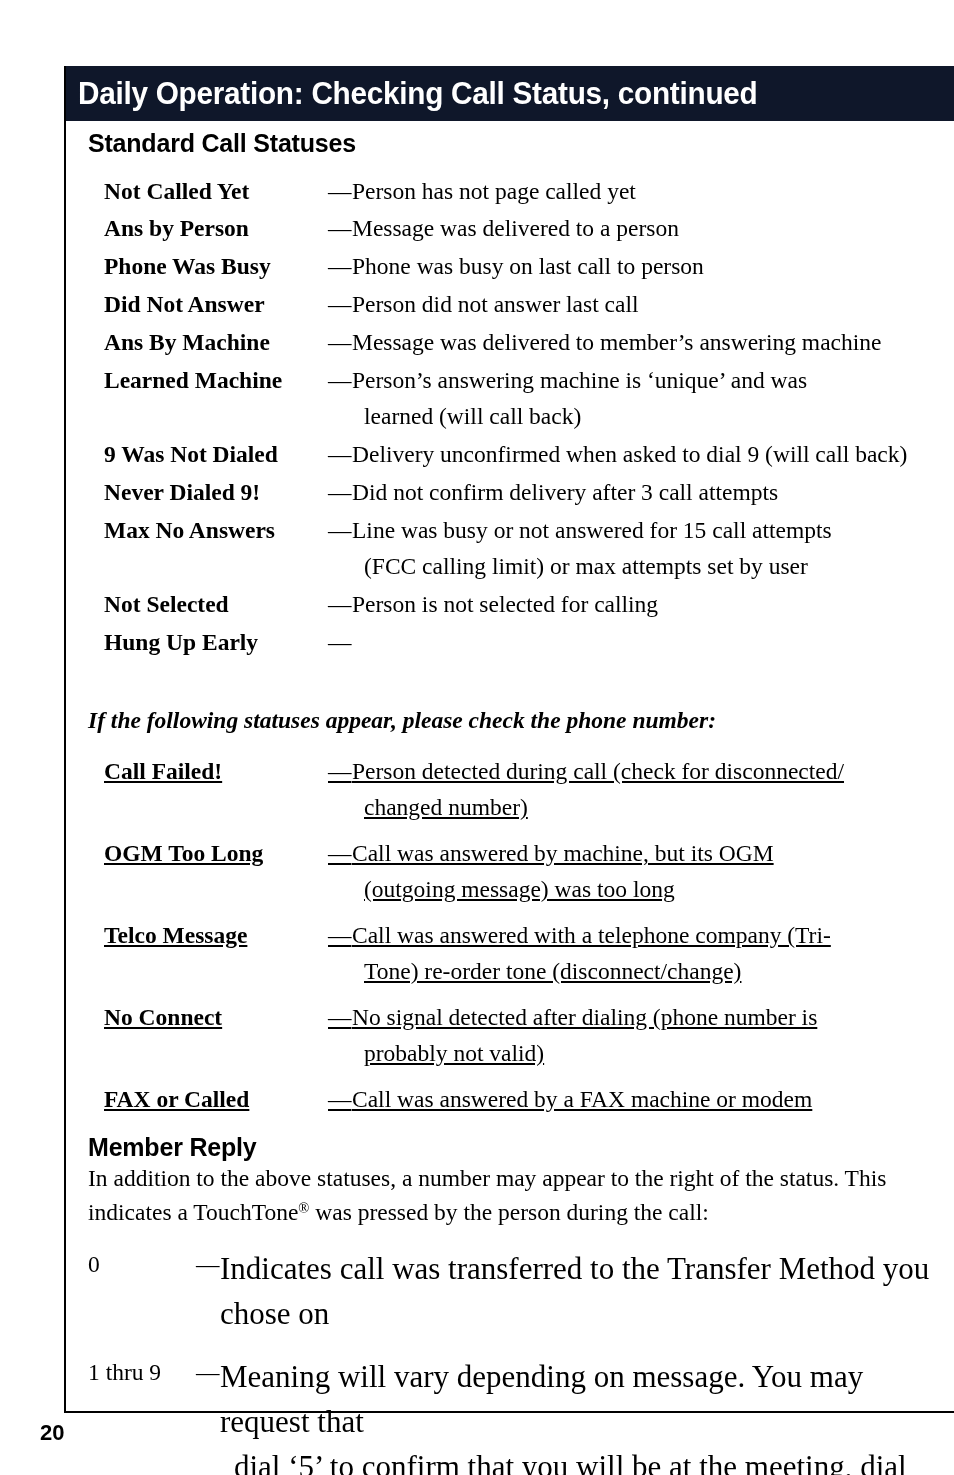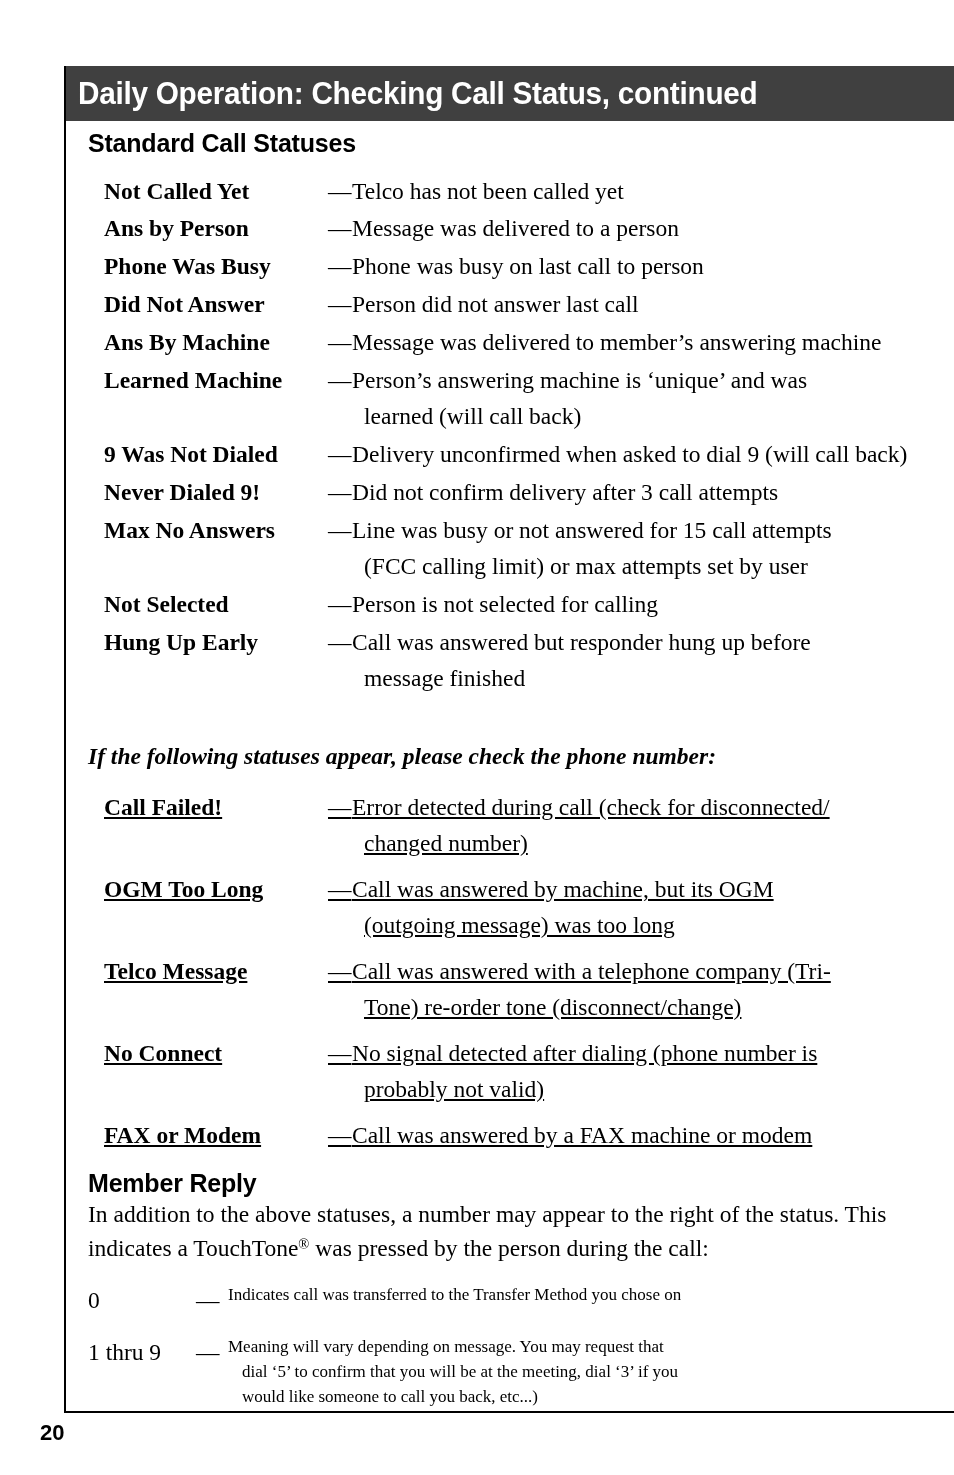--- a/index.html
+++ b/index.html
@@ -40,21 +40,21 @@
     background: #000;
   }
 
   
   .title-bar {
     position: absolute;
     left: 66px;
     top: 66px;
     width: 888px;
     height: 55px;
-    background: #404040;
+    background: #0f172a;
     overflow: hidden;
   }
   .title-text {
     position: absolute;
     left: 12px;
     top: 50%;
     transform: translateY(-52%);
     color: #ffffff;
     font-family: "Liberation Sans Narrow", "Liberation Sans", sans-serif;
     font-weight: bold;
@@ -154,24 +154,23 @@
     white-space: nowrap;
   }
   .key-row .dash {
     width: 24px;
     flex: 0 0 24px;
     font-size: 23.5px;
     line-height: 1.45;
   }
   .key-row .desc {
     flex: 1 1 auto;
-    font-size: 17px;
+    font-size: 31px;
     line-height: 1.45;
     width: 724px;
-    margin-left: 8px;
   }
   .key-row .desc .cont {
     display: block;
     padding-left: 14px;
   }
 
   
   .page-number {
     position: absolute;
     left: 40px;
@@ -195,21 +194,21 @@
 
   <div class="content">
 
     <h2 class="section-heading heading-standard">Standard Call Statuses</h2>
 
     <div class="def-list group-standard">
 
       <div class="def-row">
         <span class="term">Not Called Yet</span>
         <span class="dash">—</span>
-        <span class="desc">Telco has not been called yet</span>
+        <span class="desc">Person has not page called yet</span>
       </div>
 
       <div class="def-row">
         <span class="term">Ans by Person</span>
         <span class="dash">—</span>
         <span class="desc">Message was delivered to a person</span>
       </div>
 
       <div class="def-row">
         <span class="term">Phone Was Busy</span>
@@ -255,33 +254,32 @@
 
       <div class="def-row">
         <span class="term">Not Selected</span>
         <span class="dash">—</span>
         <span class="desc">Person is not selected for calling</span>
       </div>
 
       <div class="def-row">
         <span class="term">Hung Up Early</span>
         <span class="dash">—</span>
-        <span class="desc"><span>Call was answered but responder hung up before</span><span class="cont">message finished</span></span>
       </div>
 
     </div>
 
     <div class="subheading-italic">If the following statuses appear, please check the phone number:</div>
 
     <div class="def-list group-check">
 
       <div class="def-row">
         <span class="term">Call Failed!</span>
         <span class="dash">—</span>
-        <span class="desc"><span>Error detected during call (check for disconnected/</span><span class="cont">changed number)</span></span>
+        <span class="desc"><span>Person detected during call (check for disconnected/</span><span class="cont">changed number)</span></span>
       </div>
 
       <div class="def-row">
         <span class="term">OGM Too Long</span>
         <span class="dash">—</span>
         <span class="desc"><span>Call was answered by machine, but its OGM</span><span class="cont">(outgoing message) was too long</span></span>
       </div>
 
       <div class="def-row">
         <span class="term">Telco Message</span>
@@ -289,21 +287,21 @@
         <span class="desc"><span>Call was answered with a telephone company (Tri-</span><span class="cont">Tone) re-order tone (disconnect/change)</span></span>
       </div>
 
       <div class="def-row">
         <span class="term">No Connect</span>
         <span class="dash">—</span>
         <span class="desc"><span>No signal detected after dialing (phone number is</span><span class="cont">probably not valid)</span></span>
       </div>
 
       <div class="def-row">
-        <span class="term">FAX or Modem</span>
+        <span class="term">FAX or Called</span>
         <span class="dash">—</span>
         <span class="desc">Call was answered by a FAX machine or modem</span>
       </div>
 
     </div>
 
     <h2 class="section-heading heading-member">Member Reply</h2>
 
     <p class="body-para"><span>In addition to the above statuses, a number may appear to the right of the status. This indicates a TouchTone</span><sup>®</sup><span> was pressed by the person during the call:</span></p>
 

